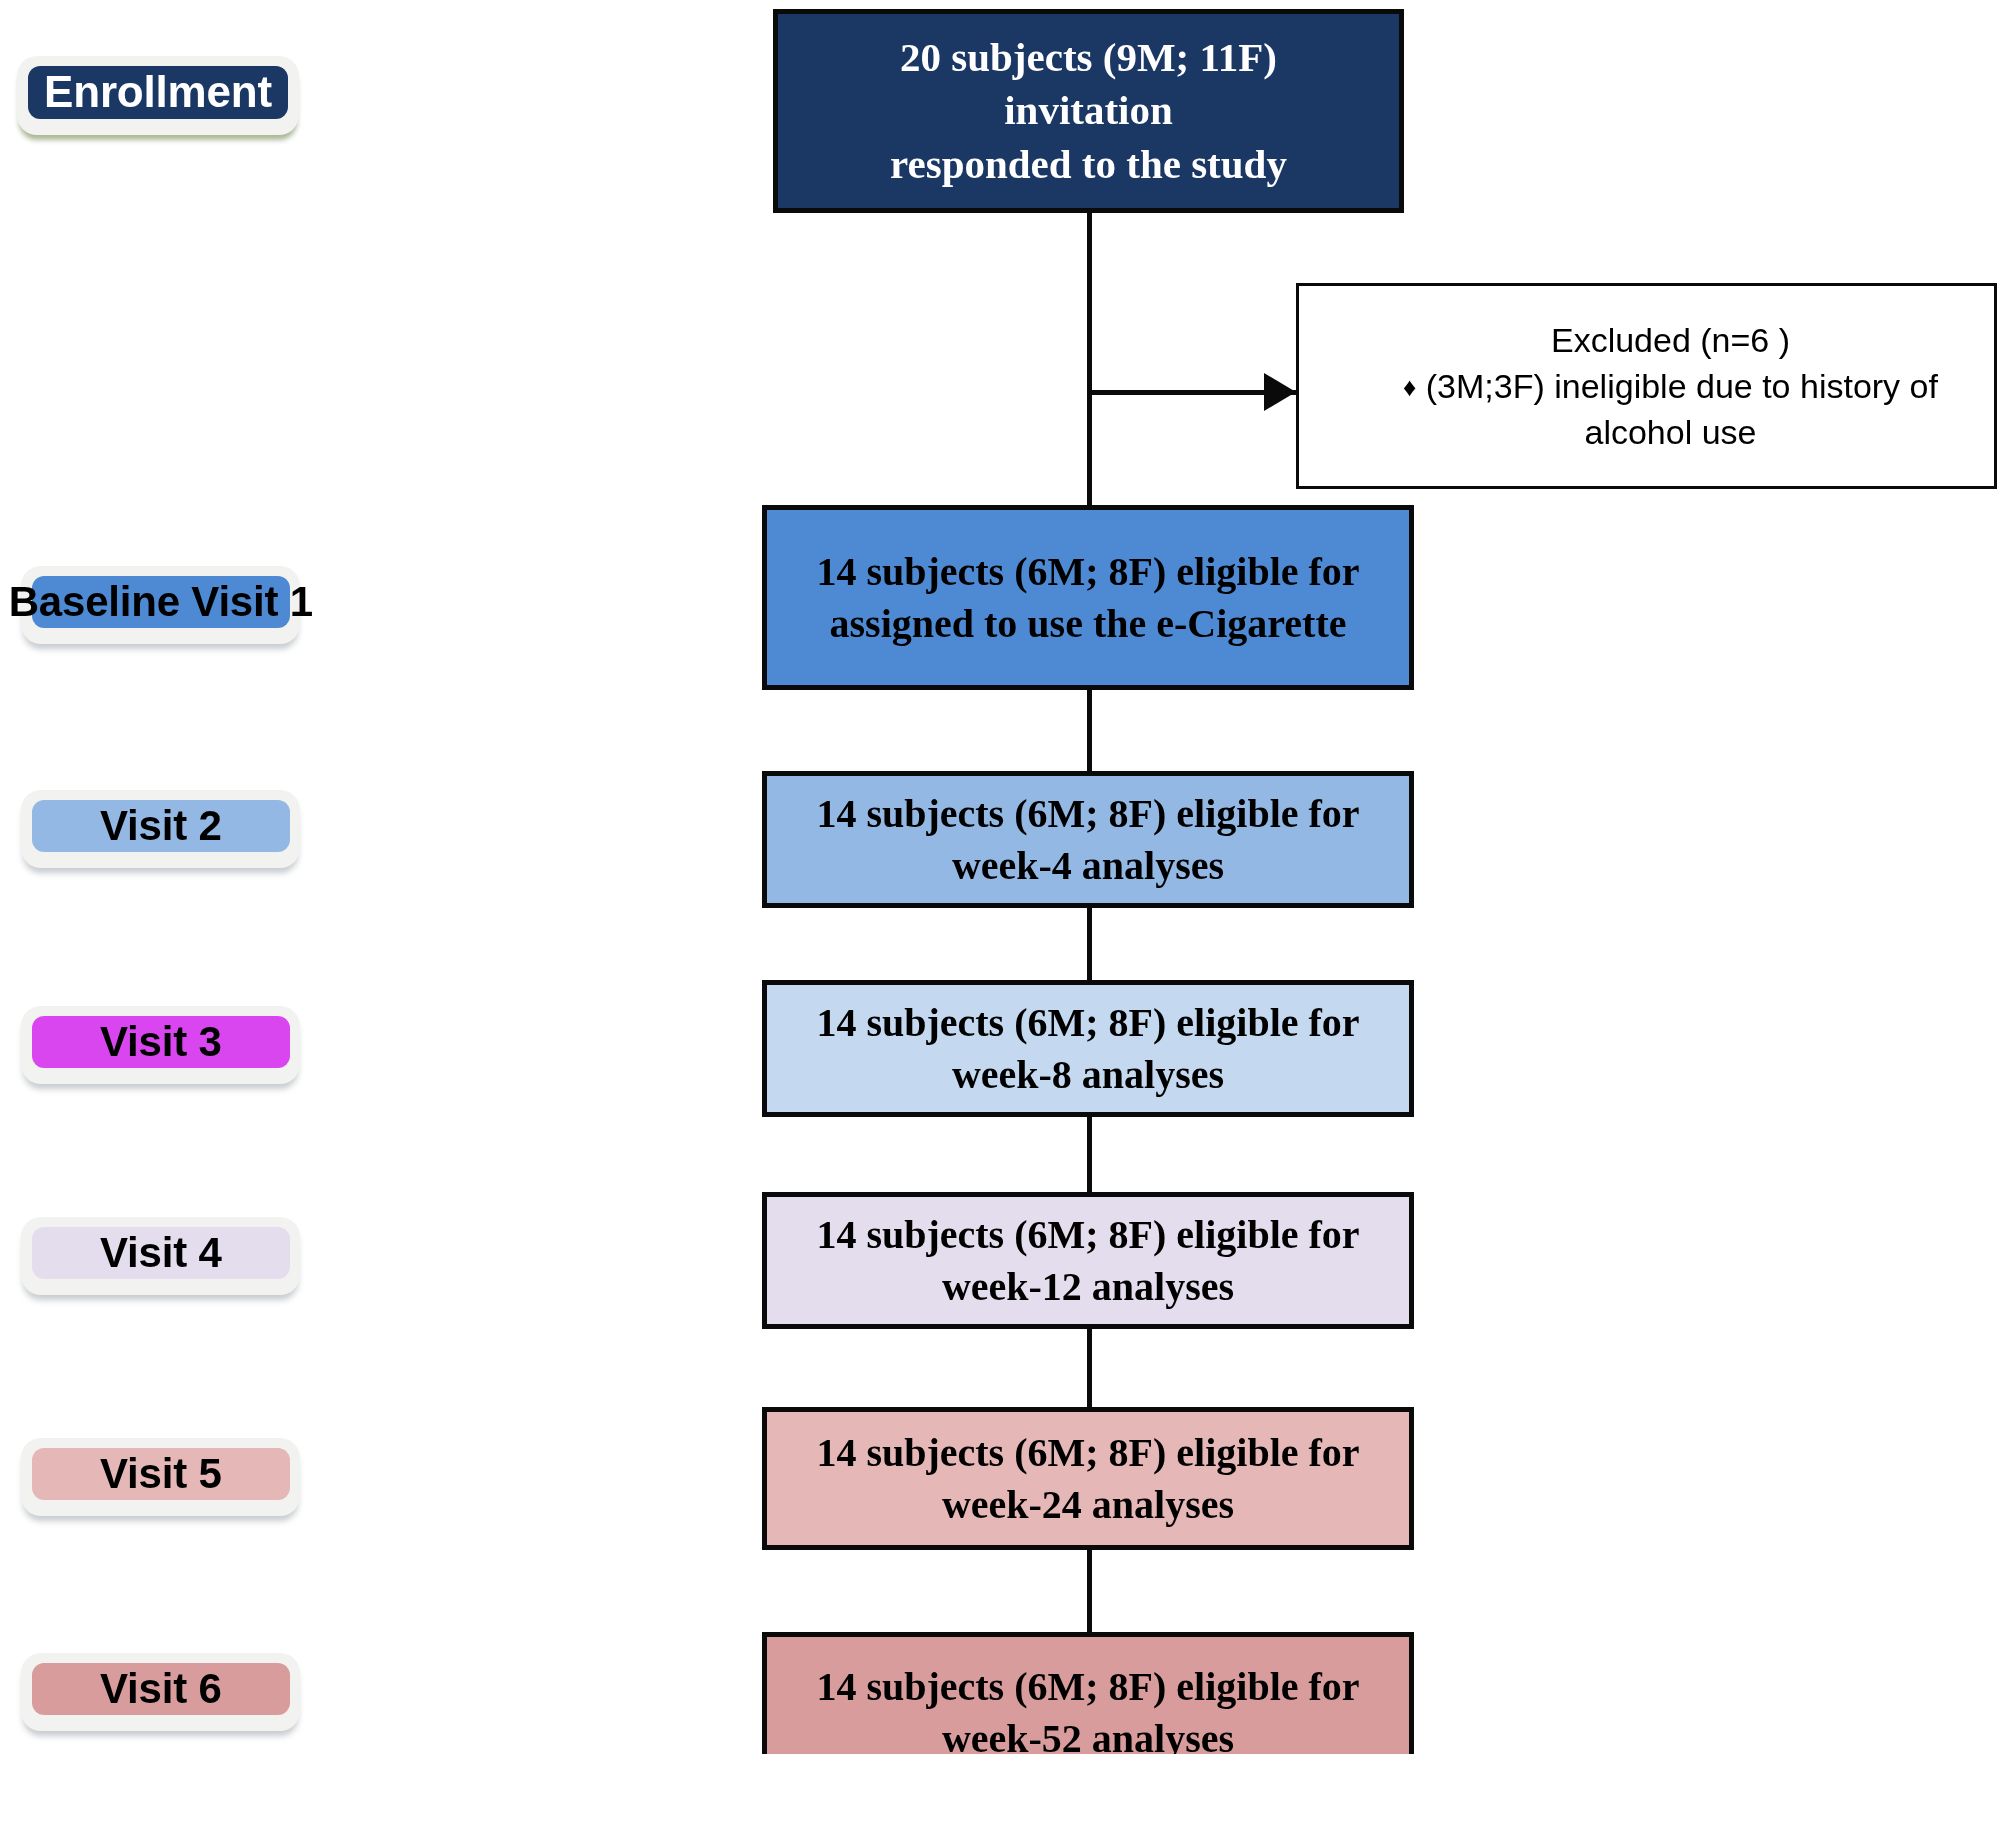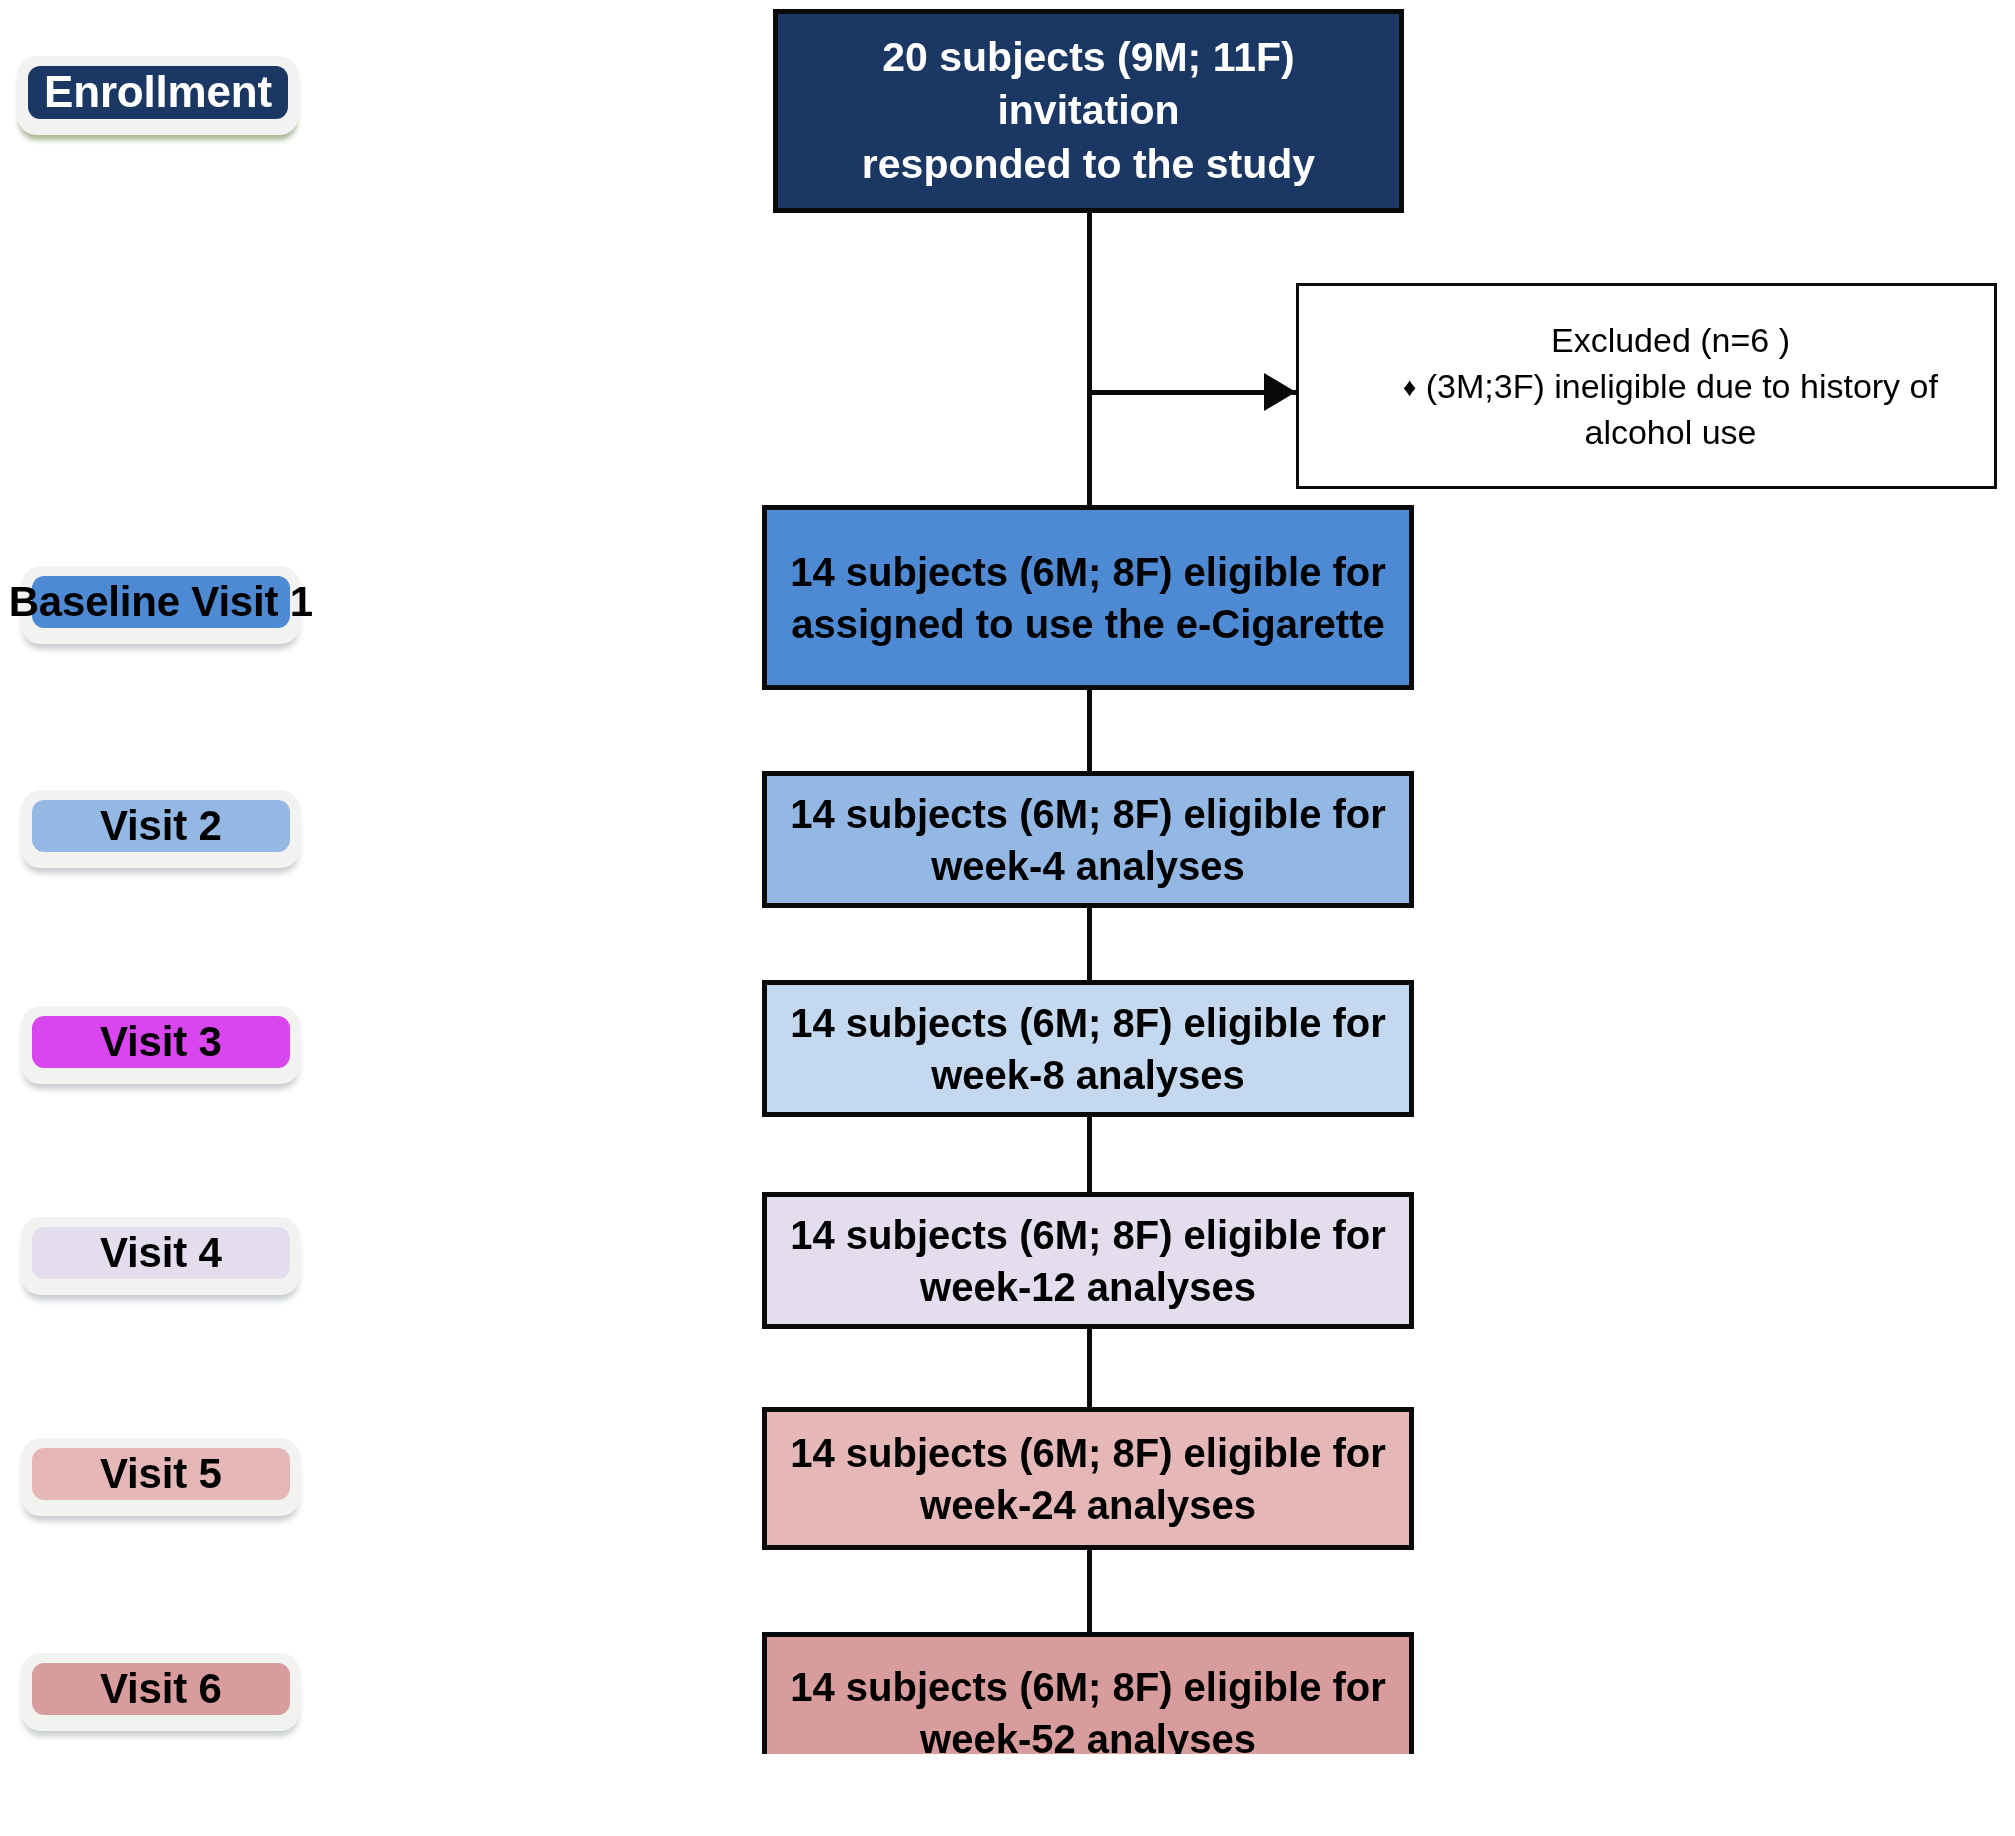--- a/index.html
+++ b/index.html
@@ -56,20 +56,21 @@
     align-items: center;
     justify-content: center;
     text-align: center;
     overflow: hidden;
   }
   .flowbox-text {
     width: 100%;
     padding: 0 8px;
     box-sizing: border-box;
     line-height: 1.30;
+    font-family: Liberation Serif, serif;
   }
   .flowbox-text .ln { display: block; }
 
   
   .excluded-box {
     position: absolute;
     border: 3.8px solid #0a0a0a;
     background: #ffffff;
     box-sizing: border-box;
     display: flex;

